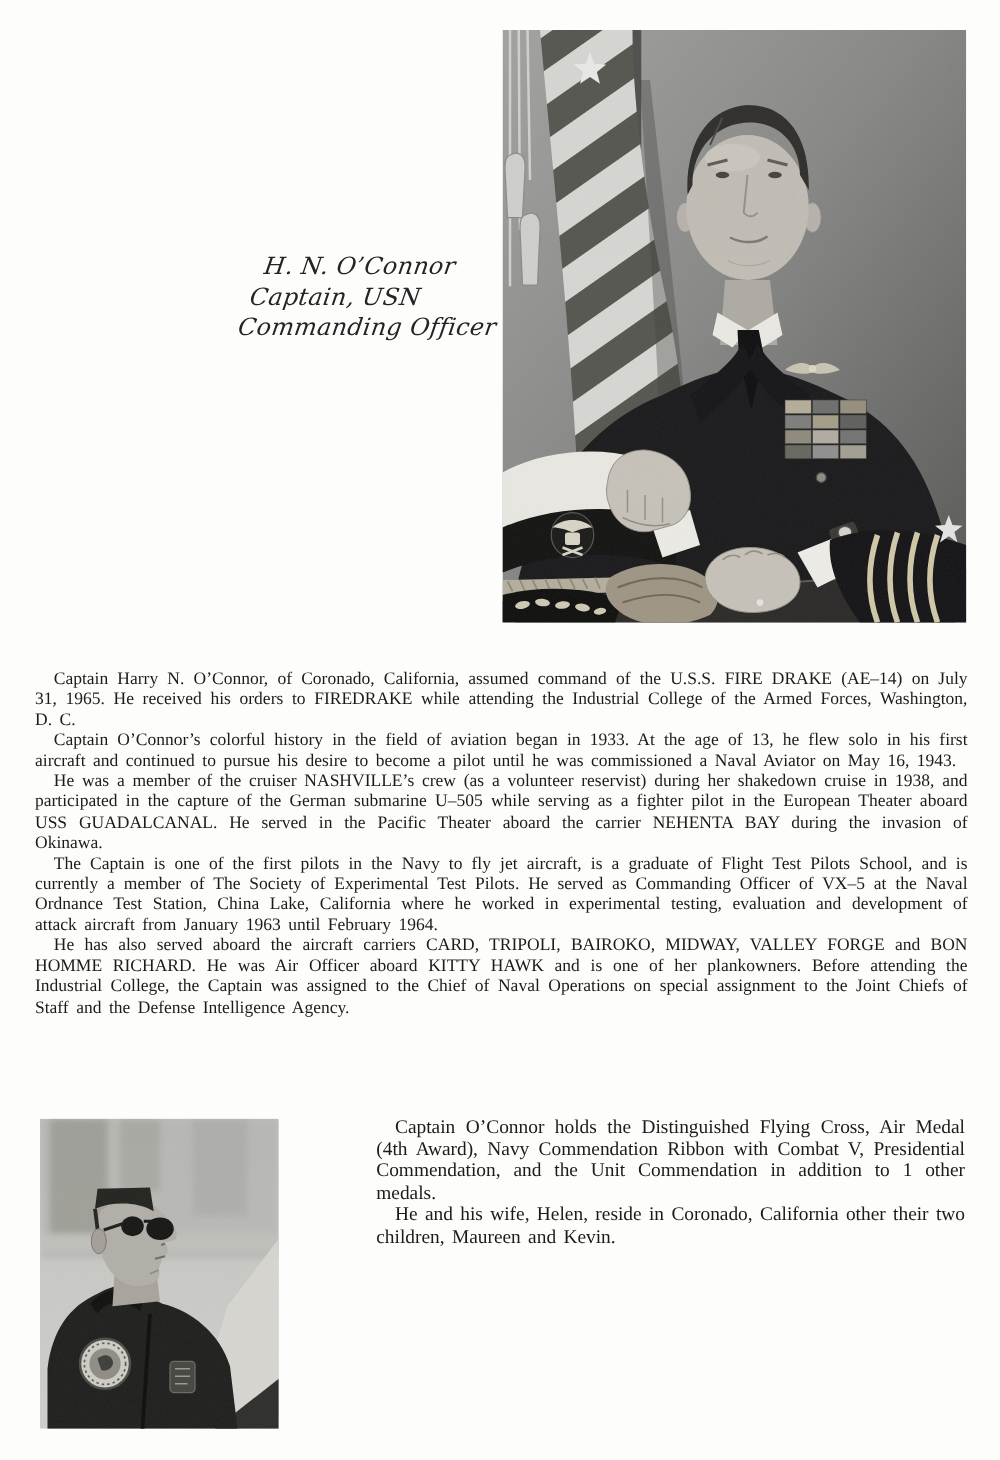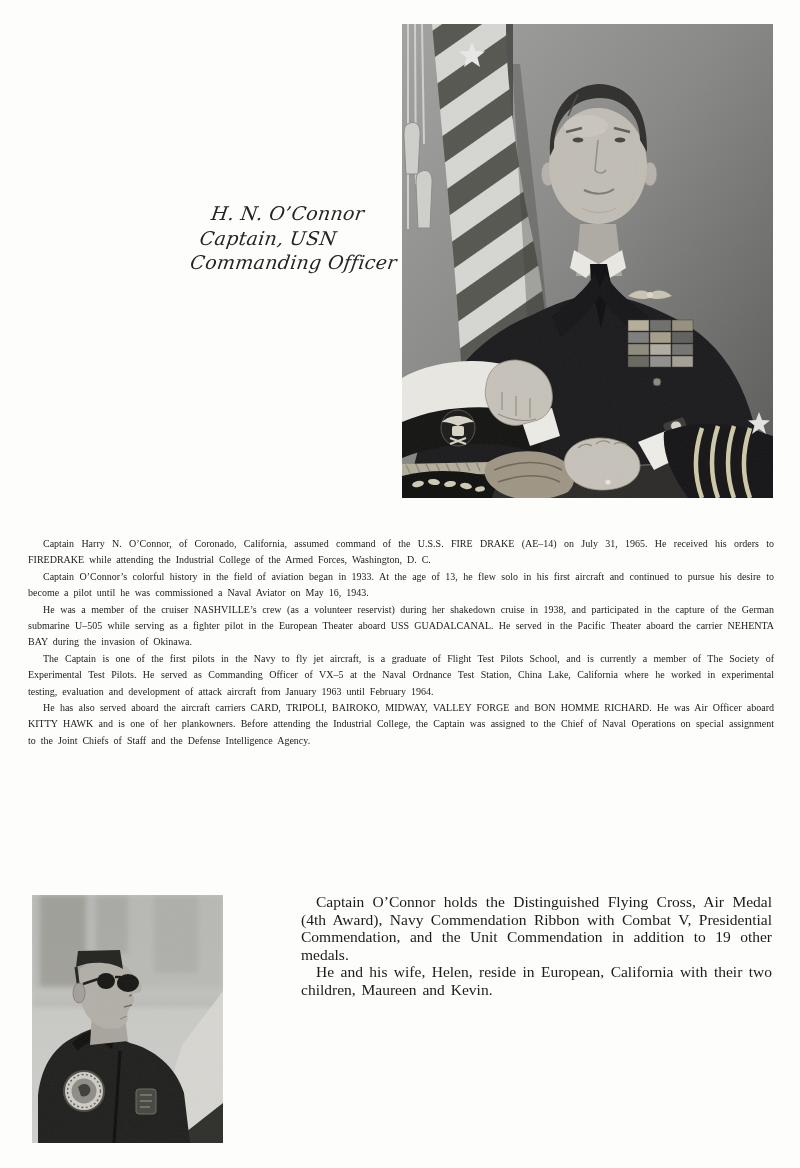--- a/index.html
+++ b/index.html
@@ -17,21 +17,21 @@
   .sig-name{margin-left:14px;}
   .sig-rank{margin-left:6px;}
   
   figure{margin:0;padding:0;}
   .portrait{position:absolute;left:402px;top:24px;width:371px;height:474px;}
   .candid{position:absolute;left:32px;top:895px;width:191px;height:248px;}
   .portrait svg,.candid svg{display:block;width:100%;height:100%;}
   
   .main-text{
     position:absolute;left:28px;top:536px;width:746px;
-    font-size:10px;line-height:16.4px;text-align:justify;
+    font-size:14px;line-height:16.4px;text-align:justify;
   }
   .main-text p{margin:0;text-indent:15px;word-spacing:2.5px;}
   .awards-text{
     position:absolute;left:301px;top:893px;width:471px;
     font-size:15.5px;line-height:17.6px;text-align:justify;
   }
   .awards-text p{margin:0;text-indent:15px;word-spacing:2px;}
 </style>
 </head>
 <body>
@@ -237,17 +237,17 @@
         </g>
         <rect x="104" y="194" width="20" height="25" rx="3" fill="#45453f" stroke="#6a6a64"></rect>
         <path d="M108,200 L120,200 M108,206 L120,206 M108,212 L118,212" stroke="#9a9a92" stroke-width="1.2"></path>
         <path d="M88,156 L82,248" stroke="#0c0c0a" stroke-width="3"></path>
       </g>
       <rect width="191" height="248" filter="url(#gC)" opacity=".25"></rect>
     </svg>
   </figure>
 
   <div class="awards-text">
-    <p>Captain O’Connor holds the Distinguished Flying Cross, Air Medal (4th Award), Navy Commendation Ribbon with Combat V, Presidential Commendation, and the Unit Commendation in addition to 19 other medals.</p>
-    <p>He and his wife, Helen, reside in European, California with their two children, Maureen and Kevin.</p>
+    <p>Captain O’Connor holds the Distinguished Flying Cross, Air Medal (4th Award), Navy Commendation Ribbon with Combat V, Presidential Commendation, and the Unit Commendation in addition to 1 other medals.</p>
+    <p>He and his wife, Helen, reside in Coronado, California other their two children, Maureen and Kevin.</p>
   </div>
 
 </div>
 
 </body></html>

